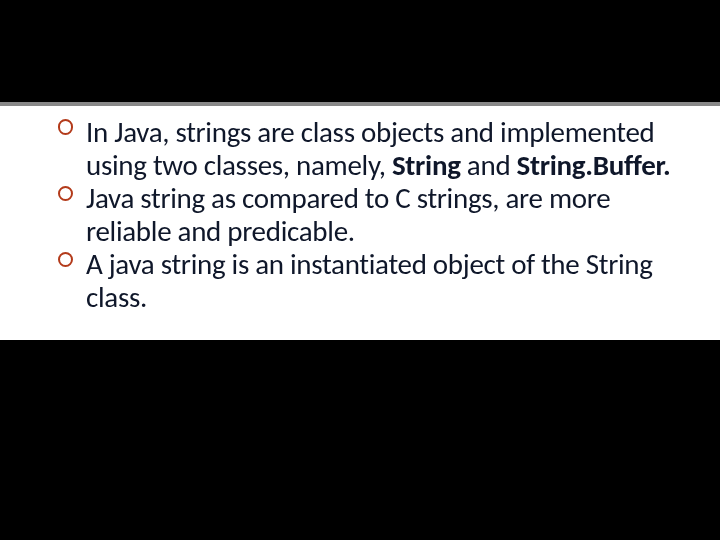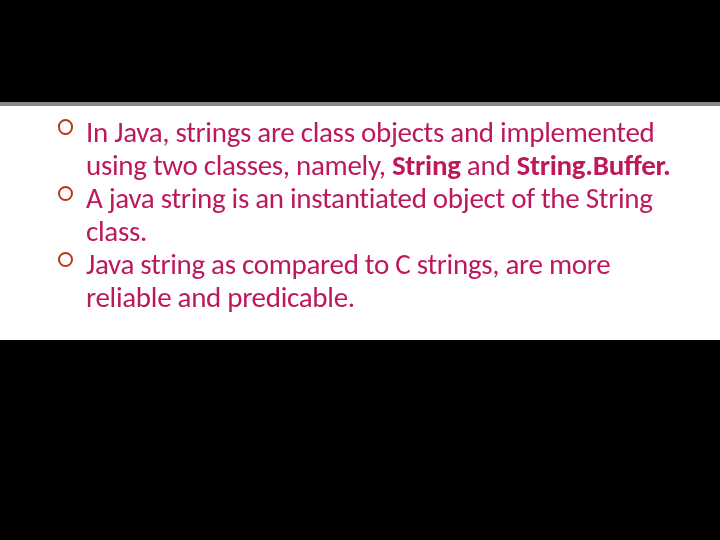--- a/index.html
+++ b/index.html
@@ -19,21 +19,21 @@
     box-sizing: border-box;
   }
   .content {
     position: absolute;
     left: 0;
     right: 0;
     top: 102px;
     background: #fff;
     border-top: 4px solid #888;
     padding: 10px 40px 26px 58px;
-    color: #be185d;
+    color: #0f172a;
     font-size: 29px;
     line-height: 1.14;
     letter-spacing: -0.3px;
   }
   .item {
     position: relative;
     padding-left: 28px;
     margin: 0;
   }
   .bullet {
@@ -54,23 +54,23 @@
 <div class="slide">
   <div class="content">
 
     <div class="item">
       <span class="bullet"></span>
       <span><span>In Java, strings are class objects and implemented using two classes, namely, </span><span class="strong">String </span><span>and </span><span class="strong">String.Buffer.</span></span>
     </div>
 
     <div class="item">
       <span class="bullet"></span>
-      <span>A java string is an instantiated object of the String class.</span>
+      <span>Java string as compared to C strings, are more reliable and predicable.</span>
     </div>
 
     <div class="item">
       <span class="bullet"></span>
-      <span>Java string as compared to C strings, are more reliable and predicable.</span>
+      <span>A java string is an instantiated object of the String class.</span>
     </div>
 
 
   </div>
 </div>
 
 </body></html>

